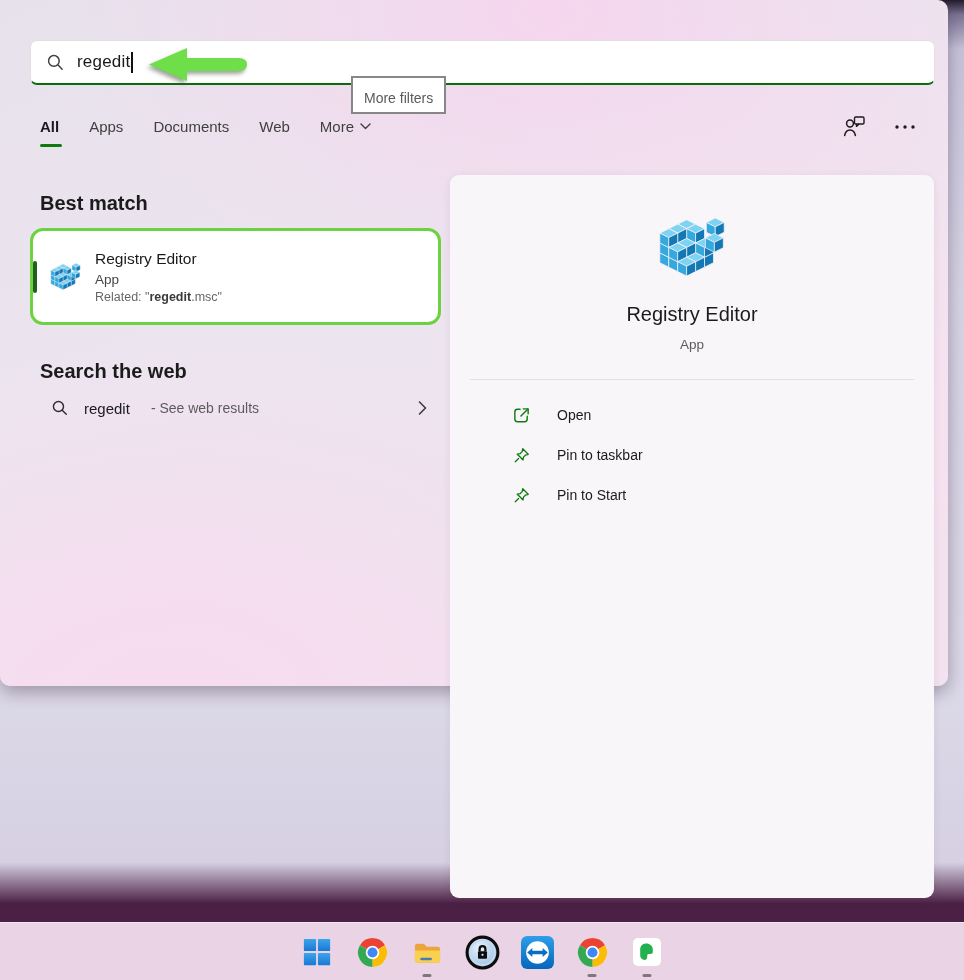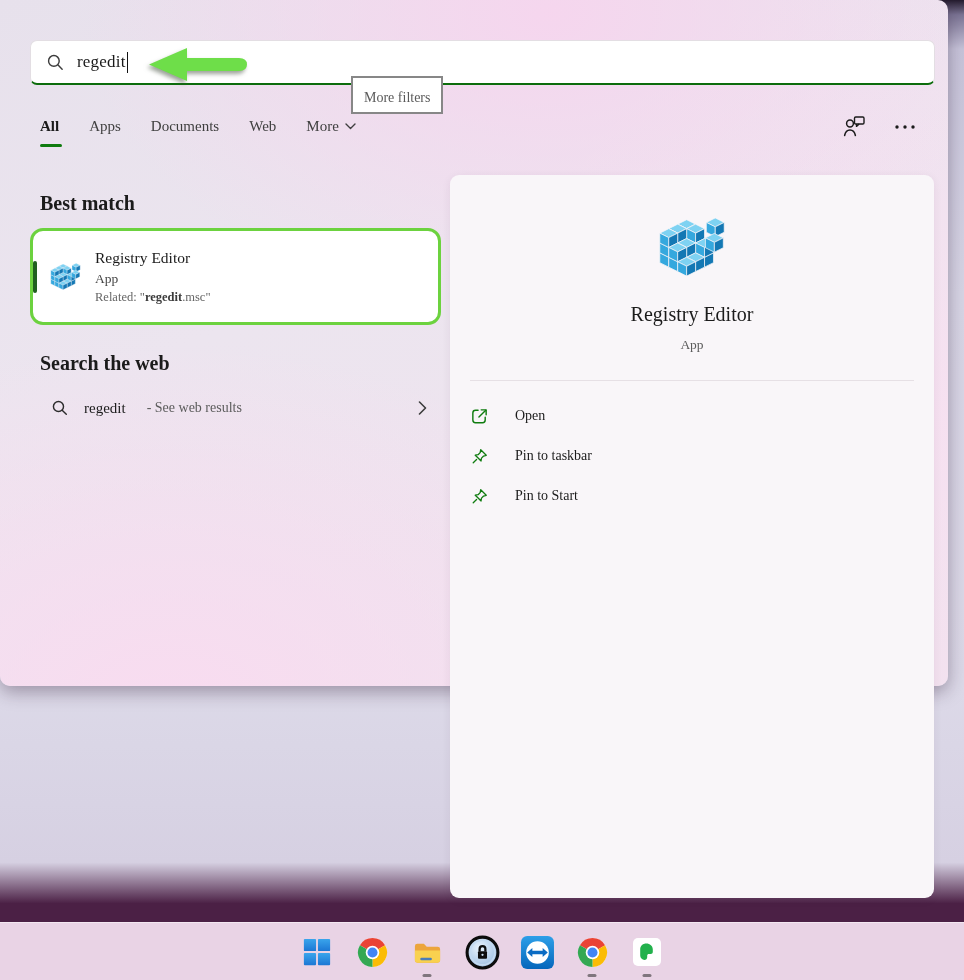--- a/index.html
+++ b/index.html
@@ -8,21 +8,21 @@
          background:linear-gradient(180deg,#241b2e 0%,#7b7494 1.5%,#c7c4da 5%,#d7d5e5 30%,#dcd9e8 70%,#d6d0e2 88%,#4b2045 92.2%,#4b2045 100%); }
 
   
   .search-window { position:absolute; left:0; top:0; width:948px; height:686px;
     border-radius:0 10px 10px 10px;
     background:
       radial-gradient(ellipse 760px 480px at 58% 2%, rgba(246,213,238,.95), rgba(246,213,238,0) 62%),
       radial-gradient(ellipse 900px 620px at 18% 104%, rgba(249,219,240,.95), rgba(249,219,240,0) 60%),
       radial-gradient(ellipse 700px 700px at 100% 60%, rgba(248,224,241,.8), rgba(248,224,241,0) 65%),
       linear-gradient(160deg,#e7e1ec 0%, #ece5ef 40%, #f0e2ee 100%);
-    box-shadow:0 6px 18px rgba(35,15,40,.35);font-family:Liberation Serif, serif; }
+    box-shadow:0 6px 18px rgba(35,15,40,.35); }
 
   
   .searchbox { position:absolute; left:30px; top:40px; width:905px; height:45px;
     background:#fff; border:1px solid #e3dee3; border-bottom:2px solid #0c6c0c;
     border-radius:7px; display:flex; align-items:center; padding-left:15px; }
   .searchbox .query { font-size:17px; color:#1a1a1a; margin-left:12px; letter-spacing:.2px; }
   .caret { display:inline-block; width:1.5px; height:21px; background:#111; margin-left:1px; }
 
   .annot-arrow { position:absolute; left:146px; top:45px;
     filter:drop-shadow(-2px 3px 2px rgba(75,85,70,.55)); }
@@ -34,21 +34,21 @@
   .tabs { position:absolute; left:40px; top:118px; display:flex; gap:30px;text-align:center; }
   .tab { position:relative; font-size:15px; color:#3f3f3f; padding-bottom:12px; cursor:default;
          display:flex; align-items:center; gap:6px; }
   .tab.active { color:#1b1b1b; font-weight:700; }
   .tab .underline { position:absolute; left:0; bottom:0; width:22px; height:3px;
          background:#0f7b0f; border-radius:2px; }
   .header-icons { position:absolute; right:32px; top:114px; display:flex; align-items:center; gap:26px; }
 
   
   .section-h { position:absolute; left:40px; font-size:20px; font-weight:700; color:#1b1b1b; }
-  .h-best { top:192px; } .h-web { top:352px; }
+  .h-best { top:192px; } .h-web { top:360px; }
 
   .tile { position:absolute; left:30px; top:228px; width:411px; height:97px;
     background:#fff; border:3px solid #6cd23f; border-radius:13px;
     display:flex; align-items:center; padding-left:17px; }
   .sel-pill { position:absolute; left:0px; top:50%; transform:translateY(-50%);
     width:4px; height:32px; background:#216021; border-radius:3px; }
   .tile-text { margin-left:14px; }
   .tile-title { font-size:15.5px; color:#1b1b1b; margin-bottom:4px; }
   .tile-type  { font-size:13.5px; color:#464646; margin-bottom:3px; }
   .tile-related { font-size:12.5px; color:#666; }
@@ -61,21 +61,21 @@
   .web-row .chev { margin-left:auto; }
 
   
   .right-card { position:absolute; left:450px; top:175px; width:484px; height:723px;
     background:#f9f6f9; border-radius:9px; box-shadow:0 2px 10px rgba(60,30,60,.07);
     display:flex; flex-direction:column; align-items:center; }
   .detail-title { font-size:20px; color:#1b1b1b; margin-top:24px; }
   .detail-type  { font-size:13.5px; color:#5c5c5c; margin-top:11px; }
   .divider { width:444px; height:1px; background:#e6e0e5; margin-top:27px; }
   .actions { width:100%; margin-top:15px; }
-  .action-row { display:flex; align-items:center; height:40px; padding-left:20px; gap:26px; }
+  .action-row { display:flex; align-items:center; height:40px; padding-left:62px; gap:26px; }
   .action-row span { font-size:14px; color:#1b1b1b; }
 
   
   .taskbar { position:absolute; left:0; bottom:0; width:964px; height:58px;
     background:#e9d3e5; border-top:1px solid rgba(255,255,255,.45); }
   .tb-icons { position:absolute; left:50%; top:0; transform:translateX(-50%);
     height:58px; display:flex; gap:15px; align-items:center; }
   .tb-cell { position:relative; width:40px; height:58px; display:flex;
     align-items:center; justify-content:center; }
   .tb-dash { position:absolute; bottom:4px; left:50%; transform:translateX(-50%);

